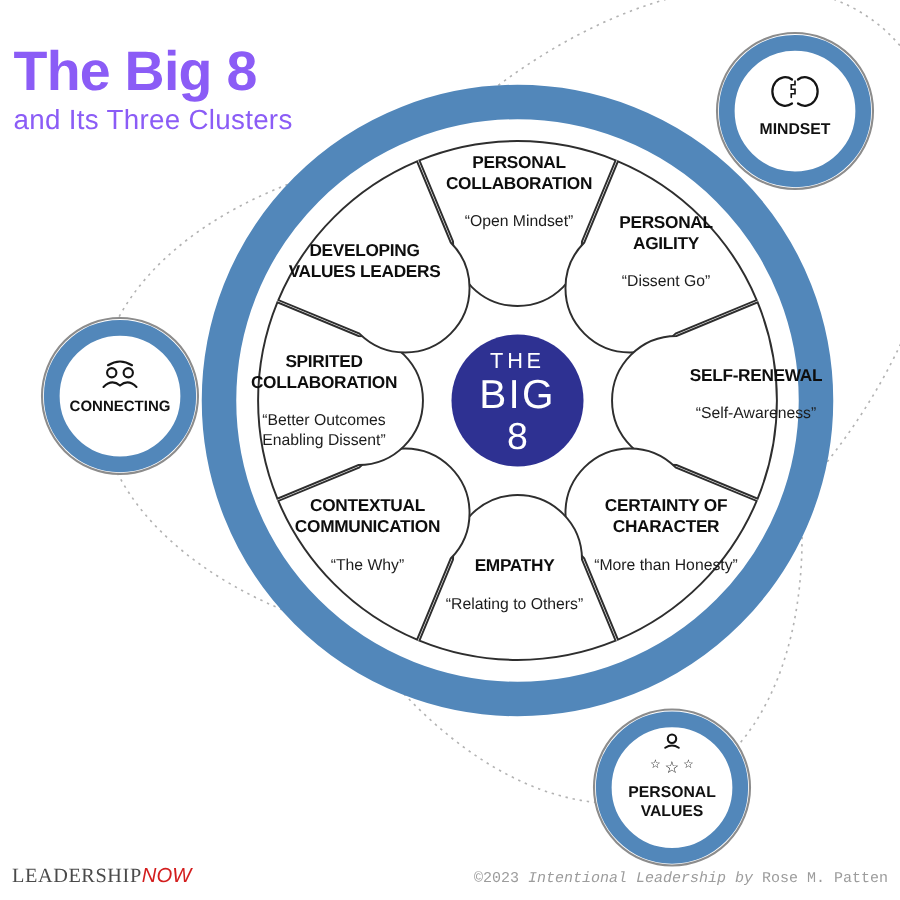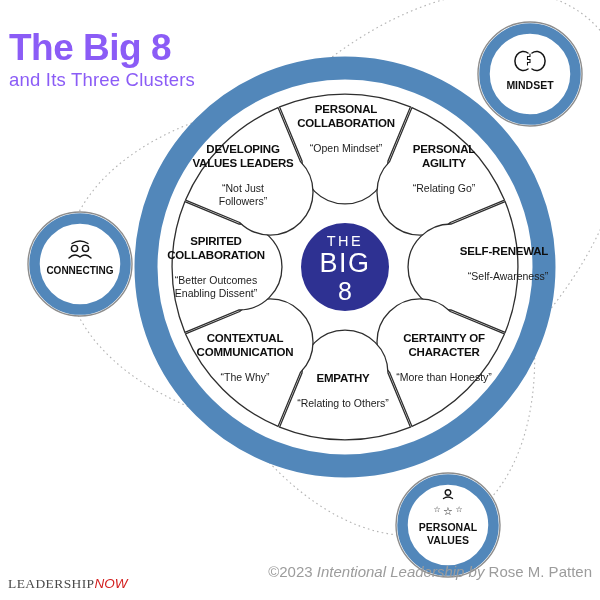--- a/index.html
+++ b/index.html
@@ -23,21 +23,21 @@
   .cb-the{font-size:14.5px;letter-spacing:2.5px;line-height:1.25;}
   .cb-big{font-size:27px;letter-spacing:1.5px;line-height:1.02;text-align:center;}
   .cb-8{font-size:25px;line-height:1.05;}
 
   .sat-label{font-family:"Liberation Sans",sans-serif;font-weight:700;fill:#111111;}
 
   .footer-logo{position:absolute;left:8px;bottom:8px;font-family:"Liberation Serif",serif;
                font-size:13.5px;color:#4a4a4a;letter-spacing:0.4px;}
   .footer-logo .now{font-family:"Liberation Sans",sans-serif;font-style:italic;
                     font-weight:400;color:#d31e1e;letter-spacing:0;}
-  .footer-copy{position:absolute;right:8px;bottom:20px;font-size:15px;color:#9c9c9c;}
+  .footer-copy{position:absolute;right:8px;bottom:8px;font-size:10px;color:#9c9c9c;font-family:Liberation Mono, monospace;}
   .footer-copy .work{font-style:italic;}
 </style>
 </head>
 <body>
 
 <div class="stage">
 
   <svg class="diagram" width="600" height="600" viewBox="0 0 600 600">
     <defs>
       <path id="petal" d="M 279.6 106.9 A 173 173 0 0 1 410.4 106.9 L 388 161 A 43 43 0 0 1 302 161 Z"></path>
@@ -124,25 +124,25 @@
         <span>“Open Mindset”</span>
       </div>
   </div>
 
   <div class="seg-text" style="left:444px;top:168px;">
     <div class="seg-title">
       <span>PERSONAL</span>
       <span>AGILITY</span>
     </div>
     <div class="seg-quote">
-        <span>“Relating Go”</span>
-      </div>
-  </div>
-
-  <div class="seg-text" style="left:504px;top:263px;text-align:right;">
+        <span>“Dissent Go”</span>
+      </div>
+  </div>
+
+  <div class="seg-text" style="left:504px;top:263px;">
     <div class="seg-title">
       <span>SELF-RENEWAL</span>
     </div>
     <div class="seg-quote">
         <span>“Self-Awareness”</span>
       </div>
   </div>
 
   <div class="seg-text" style="left:343px;top:390px;">
     <div class="seg-title">
@@ -182,23 +182,19 @@
     <div class="seg-quote">
         <span>“The Why”</span>
       </div>
   </div>
 
   <div class="seg-text" style="left:243px;top:175px;">
     <div class="seg-title">
       <span>DEVELOPING</span>
       <span>VALUES LEADERS</span>
     </div>
-    <div class="seg-quote">
-      <span>“Not Just</span>
-      <span>Followers”</span>
-    </div>
   </div>
 
   <div class="footer-logo"><span>LEADERSHIP</span><span class="now">NOW</span></div>
 
   <div class="footer-copy"><span>©2023 </span><span class="work">Intentional Leadership by </span><span>Rose M. Patten</span></div>
 
 </div>
 
 </body></html>

